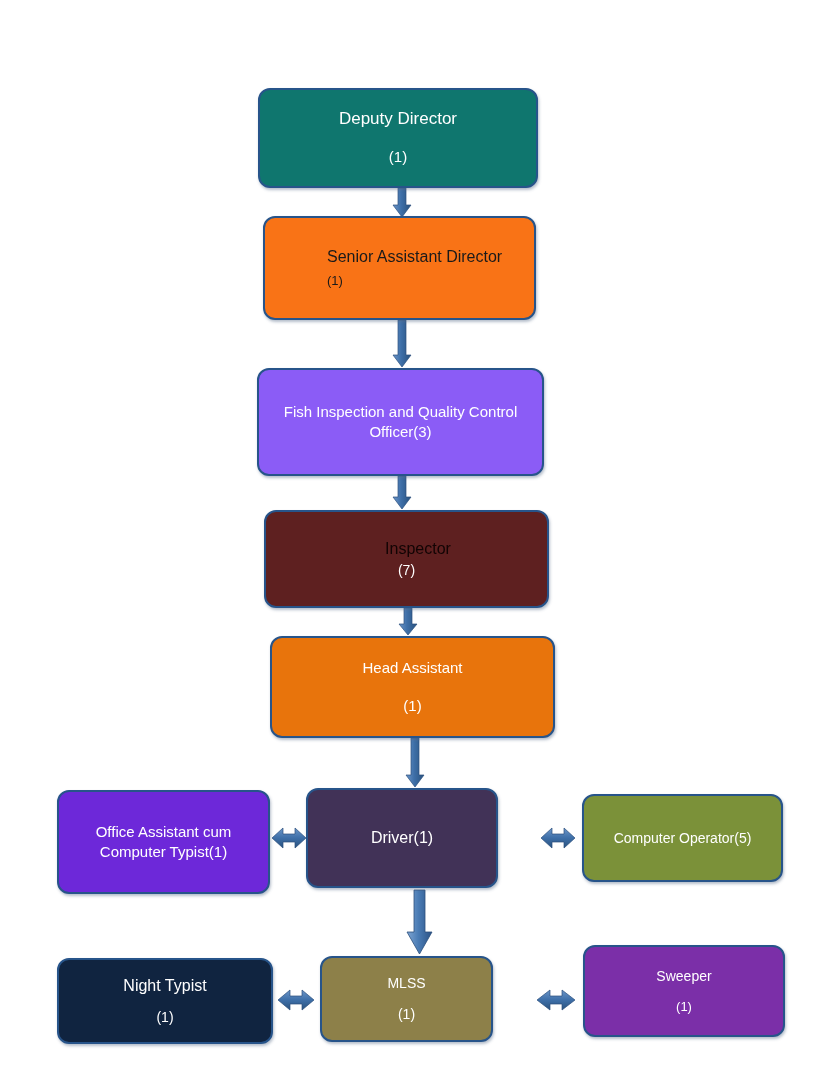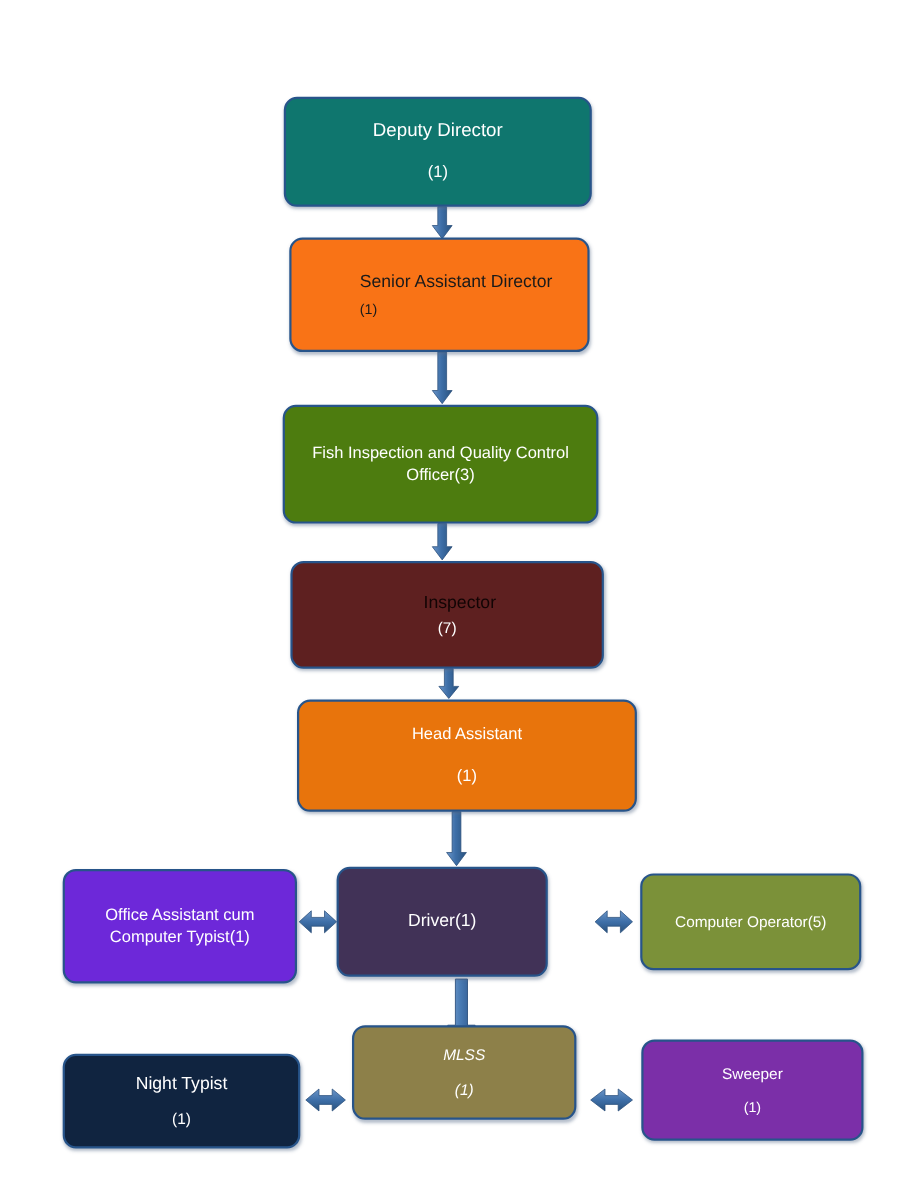--- a/index.html
+++ b/index.html
@@ -68,33 +68,33 @@
   }
   #node-senior-assistant-director .title {
     font-size: 16px; text-align: left; padding: 0;
   }
   #node-senior-assistant-director .count {
     font-size: 13px; text-align: left; padding: 0; margin-top: 4px;
   }
 
   #node-fish-inspection-officer {
     left: 257px; top: 368px; width: 287px; height: 108px;
-    background: #4d7c0f; color: #ffffff;
+    background: #8b5cf6; color: #ffffff;
   }
   #node-fish-inspection-officer .title { font-size: 15px; }
 
   #node-inspector {
     left: 264px; top: 510px; width: 285px; height: 98px;
     background: #5E2020; color: #ffffff;
   }
   #node-inspector .title { font-size: 16px; color: #120404; padding-left: 33px; }
   #node-inspector .count { font-size: 14px; margin-top: 2px; }
 
   #node-head-assistant {
-    left: 270px; top: 636px; width: 309px; height: 102px;
+    left: 270px; top: 636px; width: 285px; height: 102px;
     background: #E8740C; color: #ffffff;
   }
   #node-head-assistant .title { font-size: 15px; margin-bottom: 18px; }
   #node-head-assistant .count { font-size: 15px; }
 
   #node-driver {
     left: 306px; top: 788px; width: 192px; height: 100px;
     background: #413257; color: #ffffff;
   }
   #node-driver .title { font-size: 16px; }
@@ -112,22 +112,22 @@
   #node-computer-operator .title { font-size: 14px; }
 
   #node-night-guard {
     left: 57px; top: 958px; width: 216px; height: 86px;
     background: #102440; color: #ffffff;
   }
   #node-night-guard .title { font-size: 16px; margin-bottom: 12px; }
   #node-night-guard .count { font-size: 14px; }
 
   #node-mlss {
-    left: 320px; top: 932px; width: 204px; height: 86px;
-    background: #8D8049; color: #ffffff; font-style: italic;
+    left: 320px; top: 956px; width: 173px; height: 86px;
+    background: #8D8049; color: #ffffff;
   }
   #node-mlss .title { font-size: 14px; margin-bottom: 12px; }
   #node-mlss .count { font-size: 14px; }
 
   #node-sweeper {
     left: 583px; top: 945px; width: 202px; height: 92px;
     background: #7B2FA8; color: #ffffff;
   }
   #node-sweeper .title { font-size: 14px; margin-bottom: 12px; }
   #node-sweeper .count { font-size: 13px; }

